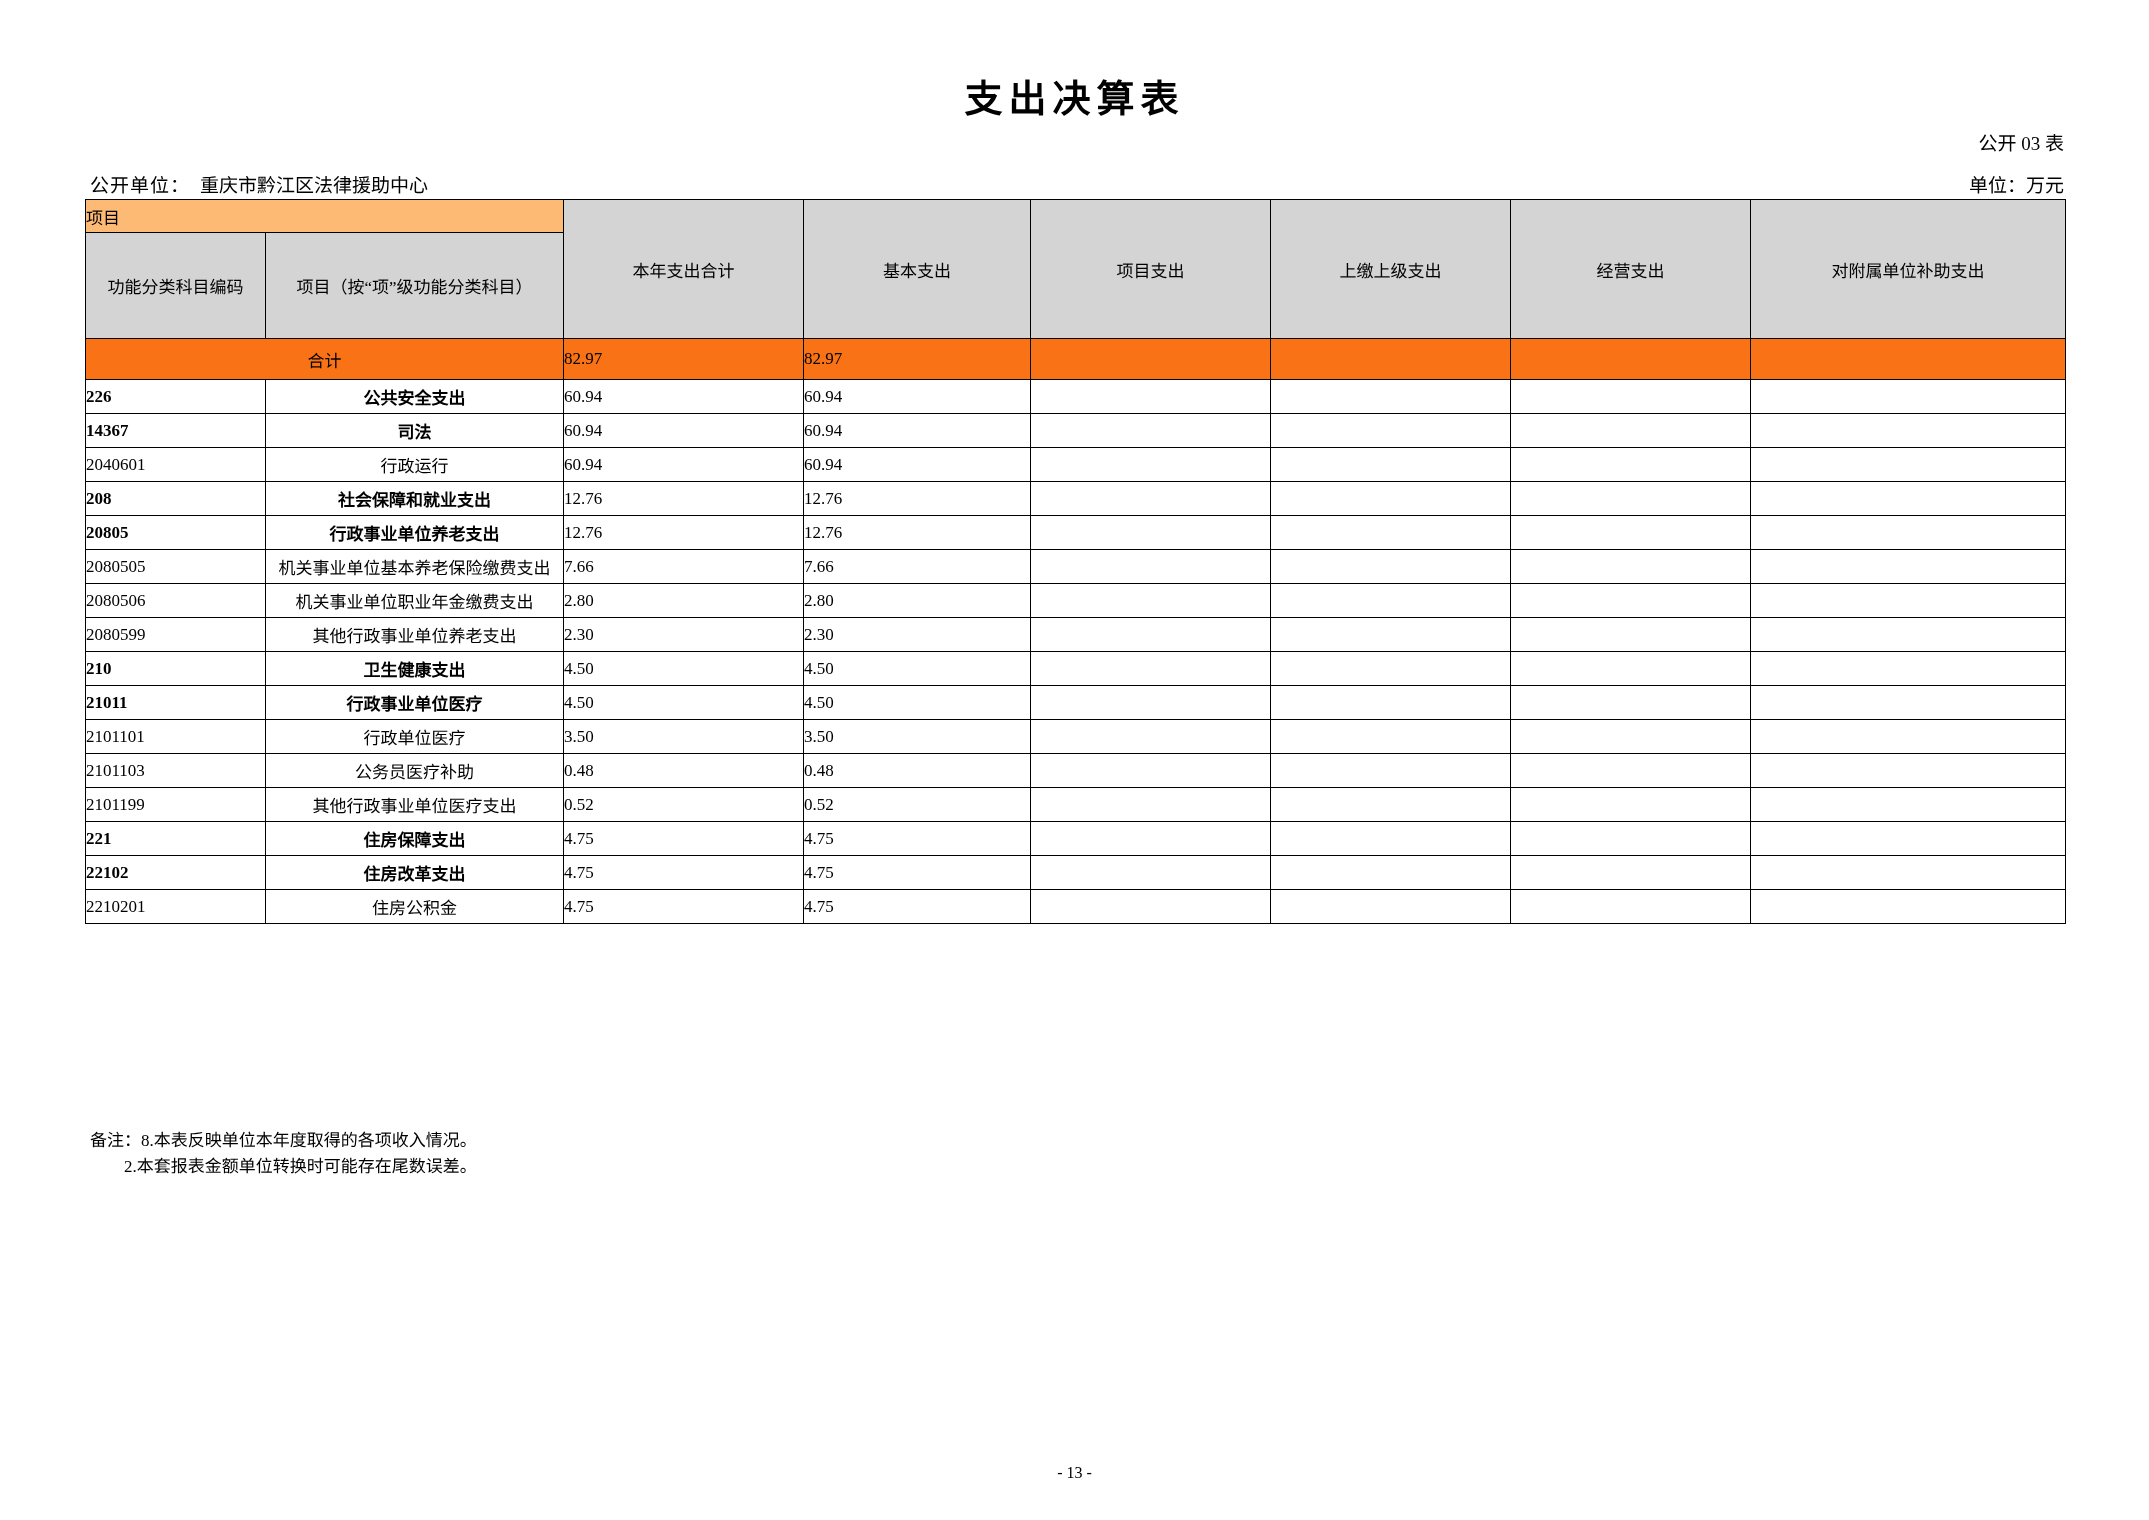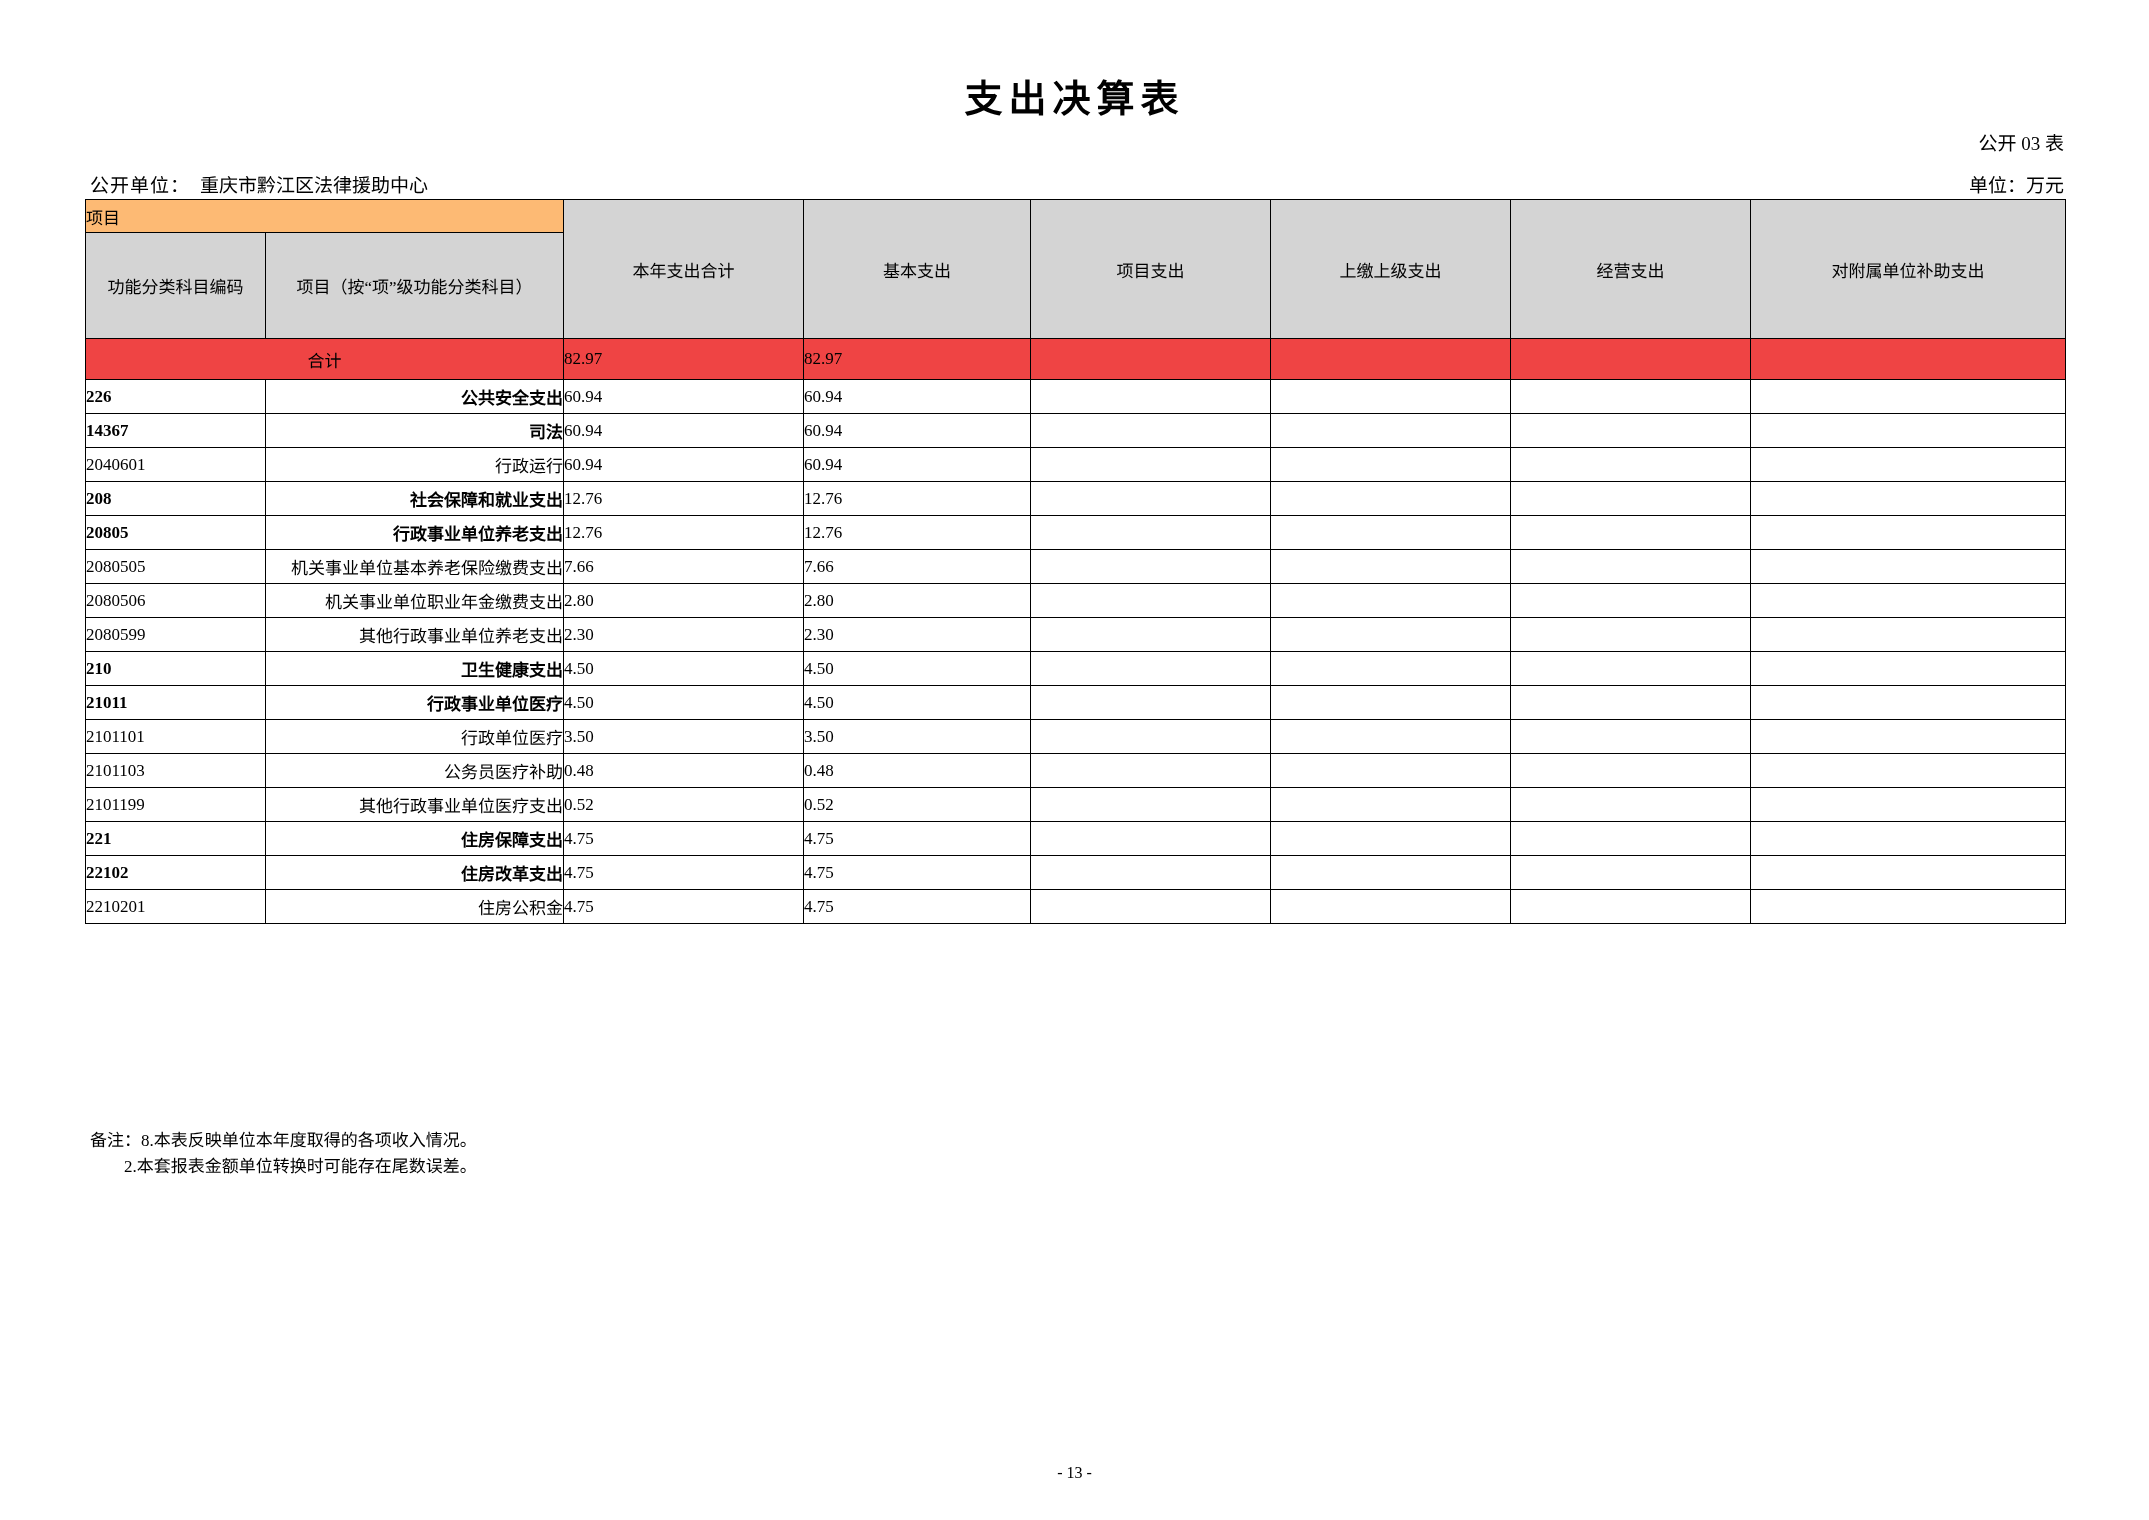--- a/index.html
+++ b/index.html
@@ -75,31 +75,31 @@
     text-align: left;
     font-size: 18px;
     height: 32px;
   }
   .hdr-tall {
     background: #d4d4d4;
     text-align: center;
     font-size: 18px;
   }
   .row-total td {
-    background: #ef4444;
+    background: #f97316;
     height: 40px;
   }
   .c-code {
     padding-left: 10px;
     text-align: left;
     font-size: 17px;
   }
   .c-name {
     padding-left: 14px;
-    text-align: right;
+    text-align: center;
     font-size: 17px;
     margin-top: 28px;
   }
   .c-num {
     text-align: left;
     padding-right: 22px;
     font-size: 17px;
   }
   .c-blank {
     text-align: center;

